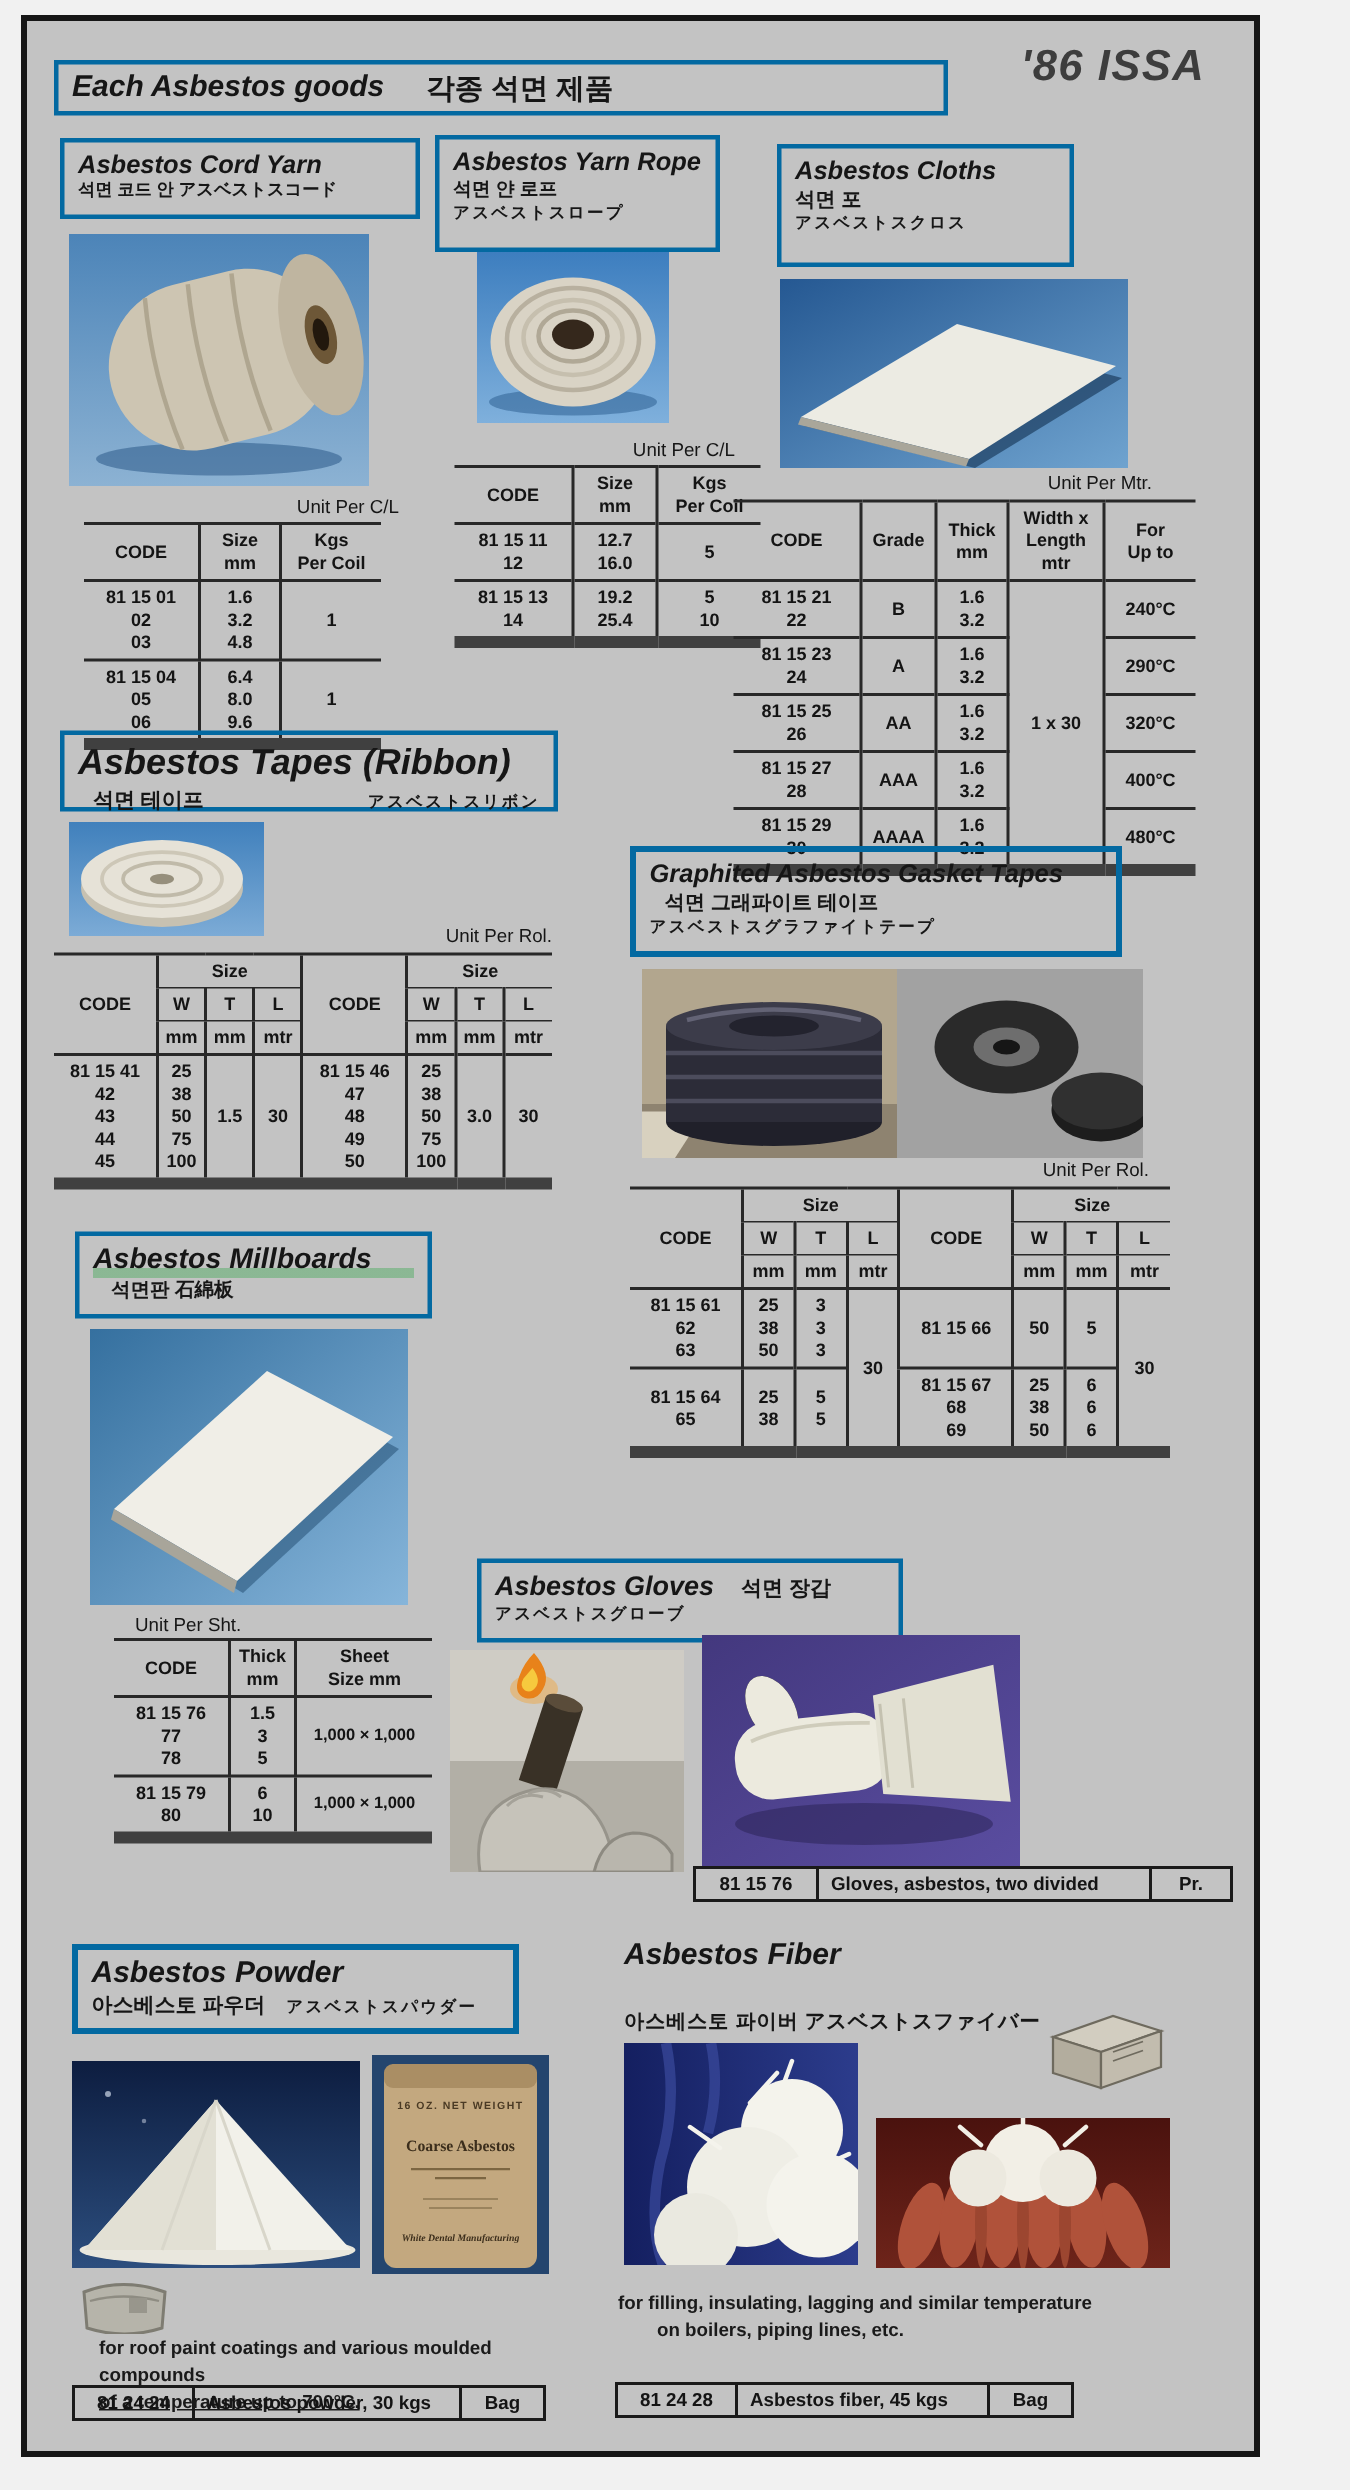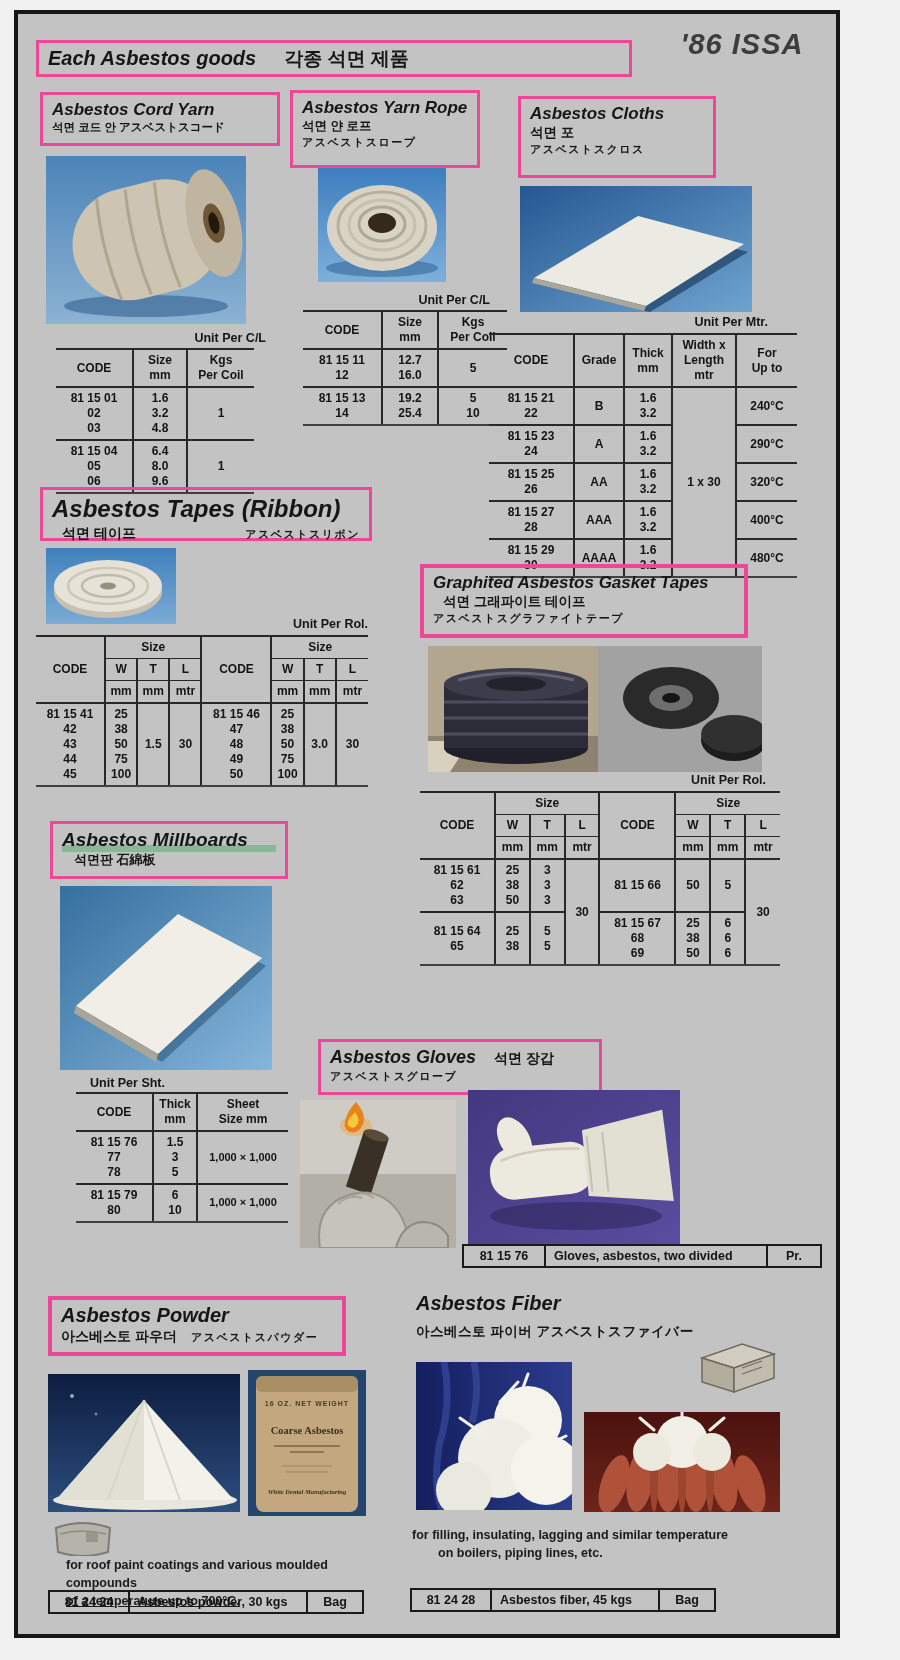--- a/index.html
+++ b/index.html
@@ -1,37 +1,37 @@
 <!DOCTYPE html>
 <html><head>
 <meta charset="utf-8">
 <style>
   html,body{margin:0;padding:0;background:#f1f1f1;}
   .page{position:relative;width:900px;height:1660px;background:#f1f1f1;overflow:hidden;
         font-family:"Liberation Sans",sans-serif;color:#161616;}
   .abs{position:absolute;}
   .frame{left:14px;top:10px;width:818px;height:1620px;background:#c3c3c3;border:4px solid #161616;}
   
-  .box{border:3px solid #ec4899;padding:4px 9px;box-sizing:border-box;}
+  .box{border:3px solid #0369a1;padding:4px 9px;box-sizing:border-box;}
   .t1{font-style:italic;font-weight:bold;font-size:17px;line-height:1.25;white-space:nowrap;}
   .t1-big{font-style:italic;font-weight:bold;font-size:20px;}
   .t2{font-weight:bold;font-size:12.5px;line-height:1.3;white-space:nowrap;}
   .t3{font-weight:bold;font-size:11px;letter-spacing:1.5px;line-height:1.35;white-space:nowrap;}
   .issa{font-style:italic;font-weight:bold;font-size:29px;color:#3d3d3d;letter-spacing:1px;}
-  .unit{font-weight:bold;font-size:12.5px;}
+  .unit{font-weight:normal;font-size:12.5px;}
   .right{text-align:right;}
   
   table.tbl{border-collapse:collapse;table-layout:fixed;}
   table.tbl td{font-weight:bold;font-size:12px;color:#141414;text-align:center;
                vertical-align:middle;padding:3px 2px;line-height:1.25;}
   td.code{text-align:right;padding-right:7px;}
   td.gr{text-align:left;padding-left:6px;}
   .vl{border-left:2px solid #282828;}
   .bt{border-top:2px solid #282828;}
-  .bb{border-bottom:2px solid #404040;}
+  .bb{border-bottom:8px solid #404040;}
   .btt{border-top:1.5px solid #282828;}
   
   table.crow{border-collapse:collapse;}
   table.crow td{border:2px solid #1a1a1a;font-weight:bold;font-size:12.5px;padding:3px 8px;
                 white-space:nowrap;color:#141414;}
   table.crow td.dl{text-align:left;}
   table.crow td.dc{text-align:center;}
   .note{font-weight:bold;font-size:12.5px;line-height:1.45;color:#1a1a1a;}
   .green{background:linear-gradient(transparent 72%,rgba(70,170,90,.45) 72%);}
 </style>
@@ -634,21 +634,21 @@
         <tr>
       <td class="dc" style="width:62px;border-width:2.5px;">81 24 24</td>
       <td class="dl" style="width:160px;border-width:2.5px;">Asbestos powder, 30 kgs</td>
       <td class="dc" style="width:38px;border-width:2.5px;">Bag</td>
     </tr>
   </tbody>
     </table>
 
   <div class="abs" style="left:416px;top:1292px;width:330px;">
     <div class="t1-big">Asbestos Fiber</div>
-    <div class="t2" style="font-size:13.5px;margin-top:8px;letter-spacing:.5px;">아스베스토 파이버 アスベストスファイバー</div>
+    <div class="t2" style="font-size:13.5px;margin-top:24px;letter-spacing:.5px;">아스베스토 파이버 アスベストスファイバー</div>
   </div>
   <div class="abs" style="left:416px;top:1362px;">
     <svg width="156" height="148" viewBox="0 0 156 148">
       <defs>
           <linearGradient id="g8" x1="0" y1="0" x2="1" y2="0">
         <stop offset="0" stop-color="#141f60"></stop>
             <stop offset="1" stop-color="#2c3c8c"></stop>
           </linearGradient>
         </defs>
       <rect width="156" height="148" fill="url(#g8)"></rect>

